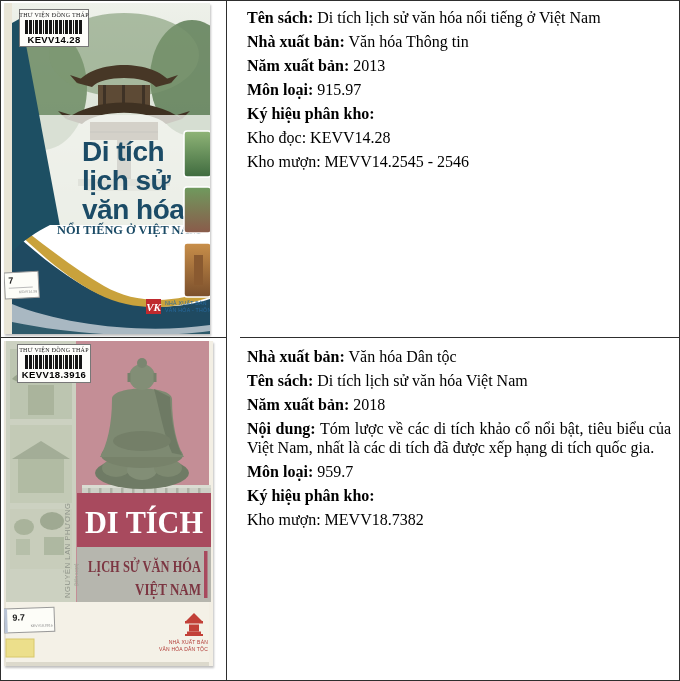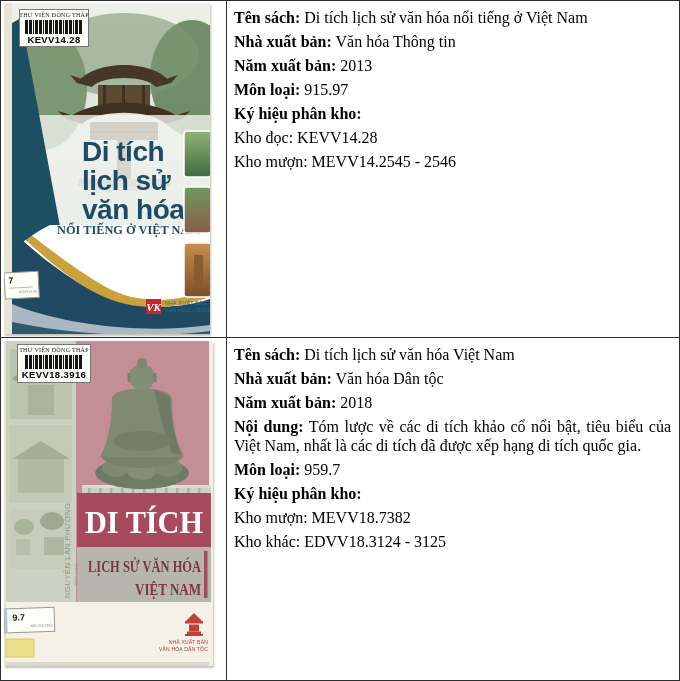--- a/index.html
+++ b/index.html
@@ -5,21 +5,21 @@
   html,body{margin:0;padding:0;background:#fff;}
   .page{
     position:relative;width:680px;height:681px;box-sizing:border-box;
     border:1px solid #2e2e2e;background:#fff;
     font-family:"Liberation Serif",serif;color:#000;
     display:grid;grid-template-columns:226px 452px;grid-template-rows:337px 342px;
   }
   .cell{box-sizing:border-box;position:relative;overflow:hidden;}
   .cover-cell{border-right:1px solid #2e2e2e;}
   .row1{border-bottom:1px solid #2e2e2e;}
-  .details-cell{padding:4px 8px 1px 7px;}
+  .details-cell{padding:4px 8px 1px 7px;margin-left:13px;}
   .field{margin:5px 0;line-height:19px;font-size:16px;}
   .field.first{margin-top:3px;}
   .field .lbl{font-weight:bold;}
   .field.ital .lbl{font-weight:normal;}
   .field.justify{text-align:justify;}
   
   .cover{position:absolute;box-shadow:1px 2px 2px rgba(0,0,0,0.25);}
   .cover1{left:3px;top:2px;width:206px;height:331px;background:#e9e5d6;}
   .cover2{left:3px;top:3px;width:209px;height:325px;background:#f3efe4;}
   .cover svg{position:absolute;left:0;top:0;}
@@ -258,23 +258,22 @@
       </svg>
       <div class="barcode-label bl2">
         <div class="lib-name">THƯ VIỆN ĐỒNG THÁP</div>
         <div class="bars"></div>
         <div class="code">KEVV18.3916</div>
       </div>
     </div>
   </div>
 
   <div class="cell details-cell">
+    <p class="field"><span class="lbl">Nhà xuất bản:</span> <span class="val">Văn hóa Dân tộc</span></p>
     <p class="field first"><span class="lbl">Tên sách:</span> <span class="val">Di tích lịch sử văn hóa Việt Nam</span></p>
-    <p class="field"><span class="lbl">Nhà xuất bản:</span> <span class="val">Văn hóa Dân tộc</span></p>
     <p class="field"><span class="lbl">Năm xuất bản:</span> <span class="val">2018</span></p>
     <p class="field justify"><span class="lbl">Nội dung:</span> <span class="val">Tóm lược về các di tích khảo cổ nổi bật, tiêu biểu của Việt Nam, nhất là các di tích đã được xếp hạng di tích quốc gia.</span></p>
     <p class="field"><span class="lbl">Môn loại:</span> <span class="val">959.7</span></p>
     <p class="field"><span class="lbl">Ký hiệu phân kho:</span></p>
     <p class="field ital"><span class="lbl">Kho mượn:</span> <span class="val">MEVV18.7382</span></p>
-    <p class="field ital"><span class="lbl">Kho khác:</span> <span class="val">EDVV18.3124 - 3125</span></p>
   </div>
 
 </div>
 
 </body></html>

